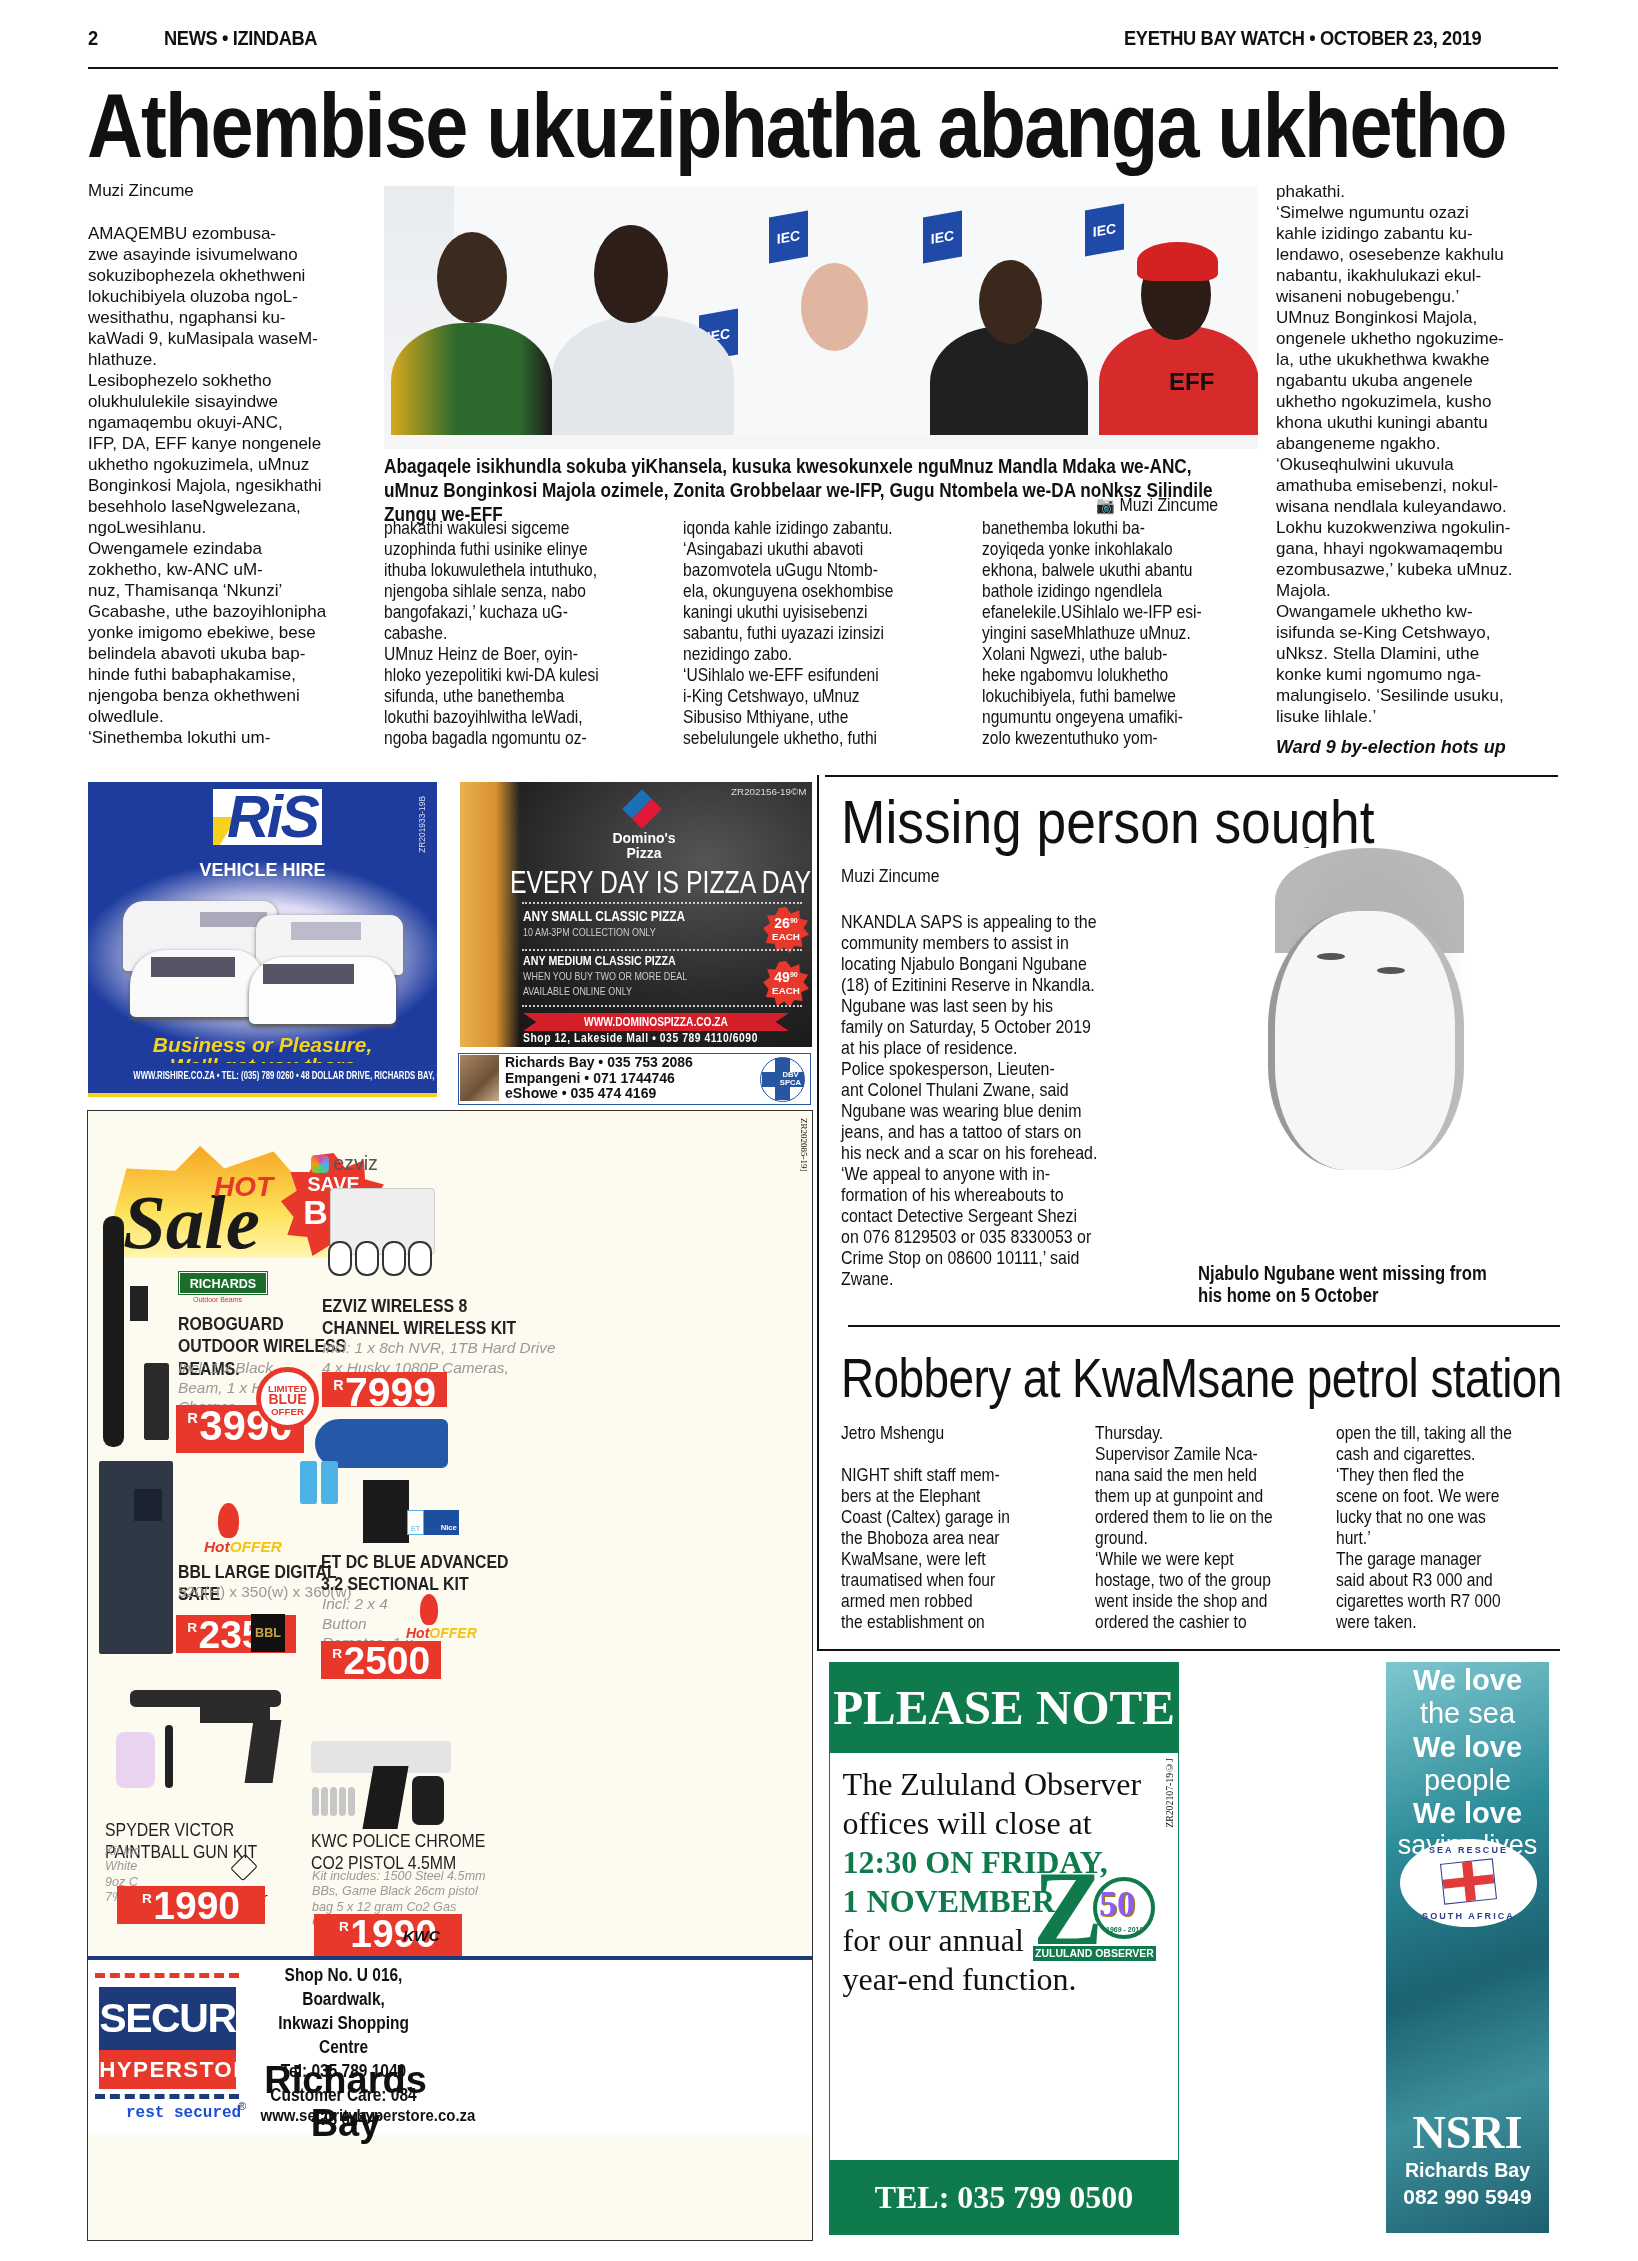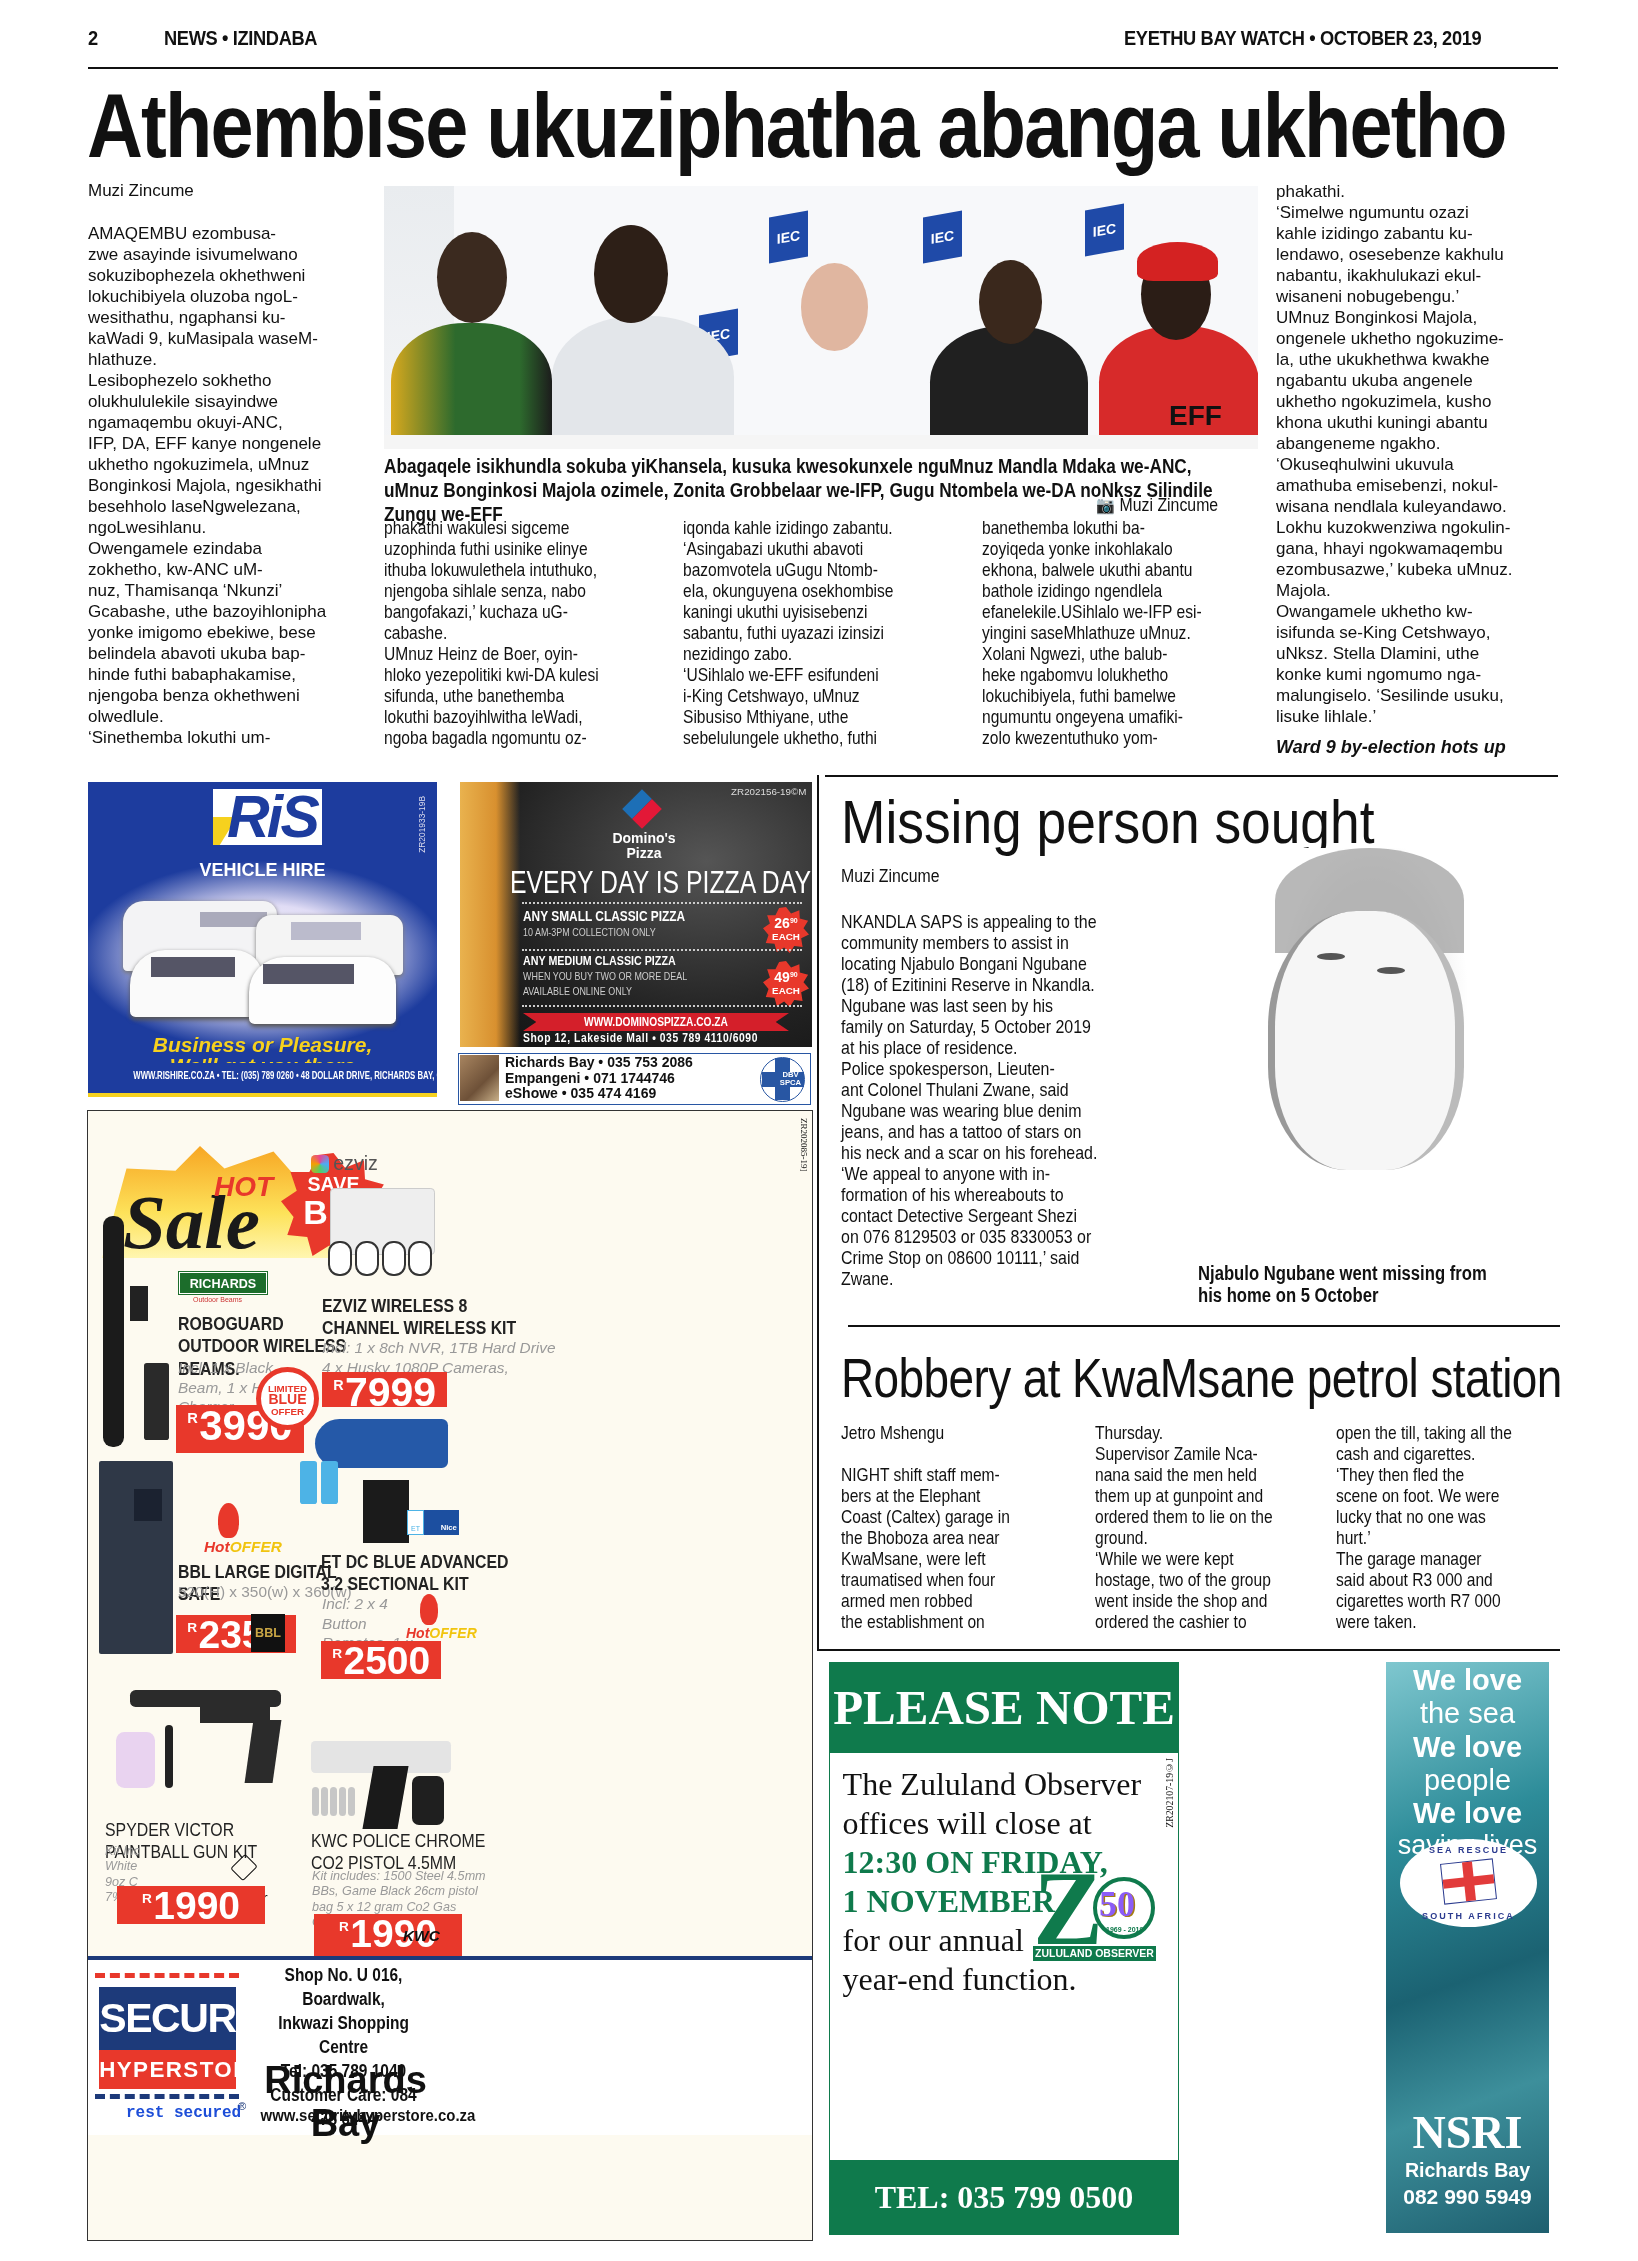--- a/index.html
+++ b/index.html
@@ -76,21 +76,21 @@
     </div>
 
   <div class="person" style="left:7px; width:161px; height:126px; background:linear-gradient(90deg,#d8a91e 0%,#2d6a2d 40%,#2d6a2d 80%,#1c1c1c 100%);"></div>
   <div class="head" style="left:53px; top:46px; width:70px; height:91px; background:#3b2a1f;"></div>
   <div class="person" style="left:168px; width:182px; height:133px; background:#e3e6ea;"></div>
   <div class="head" style="left:210px; top:39px; width:74px; height:98px; background:#2d1f17;"></div>
   <div class="head" style="left:417px; top:77px; width:67px; height:88px; background:#e0b6a0;"></div>
   <div class="person" style="left:546px; width:158px; height:123px; background:#202020;"></div>
   <div class="head" style="left:595px; top:74px; width:63px; height:84px; background:#3a281c;"></div>
   <div class="person" style="left:715px; width:160px; height:123px; background:#d72a2a;">
-    <div class="abs" style="left:70px; top:42px; color:#111; font-weight:bold; font-size:28px;margin-top:32px;">EFF</div>
+    <div class="abs" style="left:70px; top:42px; color:#111; font-weight:bold; font-size:24px;">EFF</div>
   </div>
   <div class="head" style="left:757px; top:63px; width:70px; height:91px; background:#2b1d16;"></div>
   <div class="abs" style="left:753px; top:56px; width:81px; height:39px; border-radius:50% 50% 20% 20%; background:#d42222;"></div>
   <div class="abs" style="left:0; bottom:0; width:874px; height:14px; background:#f5f5f5;"></div>
 </div>
 
 <div class="abs caption" style="left:384px; top:454px; width:1016px;">Abagaqele isikhundla sokuba yiKhansela, kusuka kwesokunxele nguMnuz Mandla Mdaka we-ANC, uMnuz Bonginkosi Majola ozimele, Zonita Grobbelaar we-IFP,  Gugu Ntombela we-DA  noNksz Silindile Zungu we-EFF</div>
 <div class="abs" style="left:1096px; top:495px; font-size:18px; display:flex; align-items:center; gap:5.6px; transform:scaleX(0.88); transform-origin:left;">
   <span style="font-size:17px;">📷</span>
   <span>Muzi Zincume</span>

